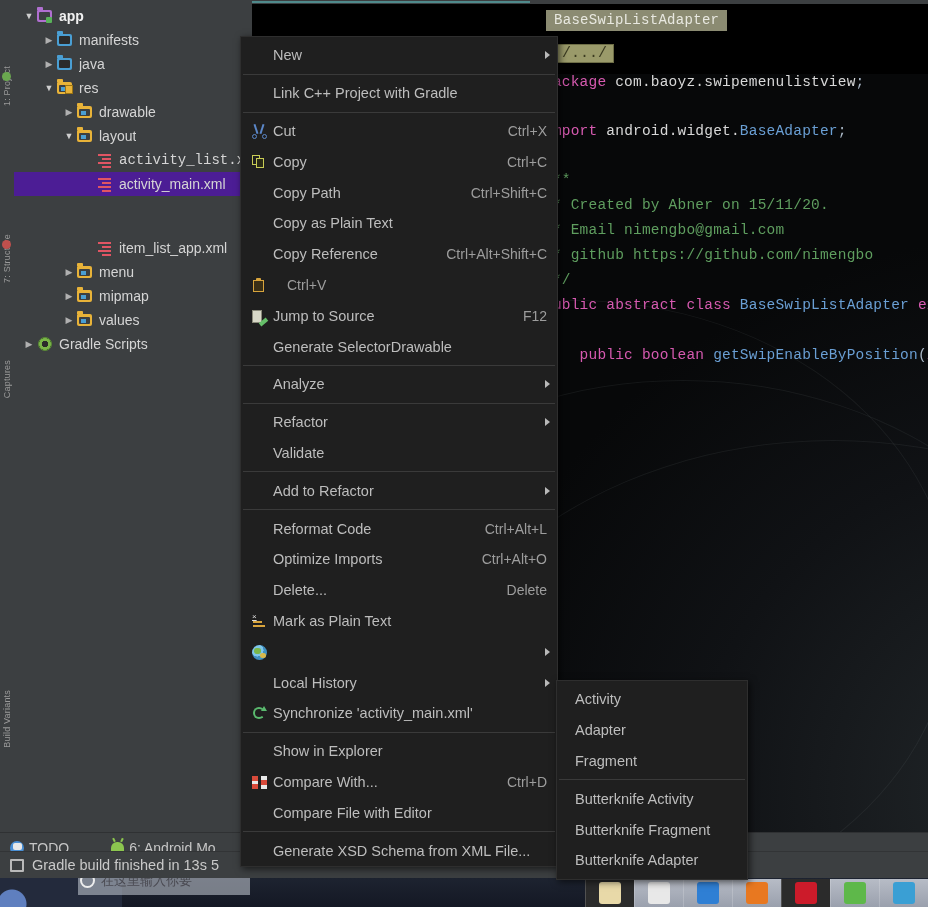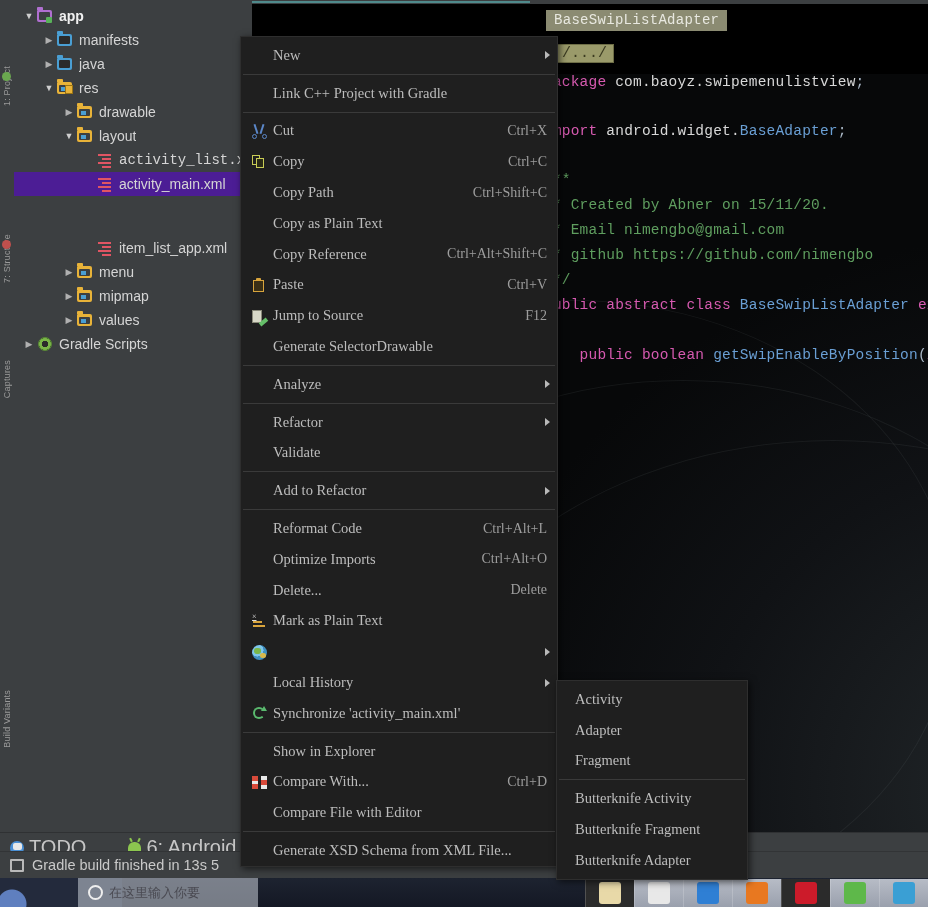--- a/index.html
+++ b/index.html
@@ -223,21 +223,21 @@
   
   #bottom-bar {
     position:absolute; left:0; bottom:45px; right:0; height:29px;
     background:#3c3f41;
     border-top:1px solid #2f3133;
     display:flex; align-items:center;
   }
   .bbtn {
     display:flex; align-items:center; gap:5px;
     padding:0 10px; height:100%;
-    color:#c6c6c6; font-size:20px;
+    color:#c6c6c6; font-size:14px;
     white-space:nowrap;
   }
   .todo-ico {
     width:14px; height:14px; border-radius:50%;
     background:#4a8fd4;
     position:relative;
   }
   .todo-ico::after {
     content:""; position:absolute; left:3px; top:2px;
     width:9px; height:7px; background:#e8e8e8; border-radius:2px;
@@ -273,24 +273,24 @@
     background: linear-gradient(#1d2330, #141824);
     display:flex; align-items:flex-end;
     overflow:hidden;
   }
   #taskbar .tb-left {
     width:122px; height:100%;
     background: radial-gradient(circle at 12px 26px, #5f7fbf 0 14px, transparent 15px), #232a3c;
     position:relative;
   }
   #taskbar .searchbox {
-    position:absolute; left:78px; bottom:0; width:170px; height:29px;
+    position:absolute; left:78px; bottom:12px; width:170px; height:29px;
     background: rgba(200,205,215,.55);
     display:flex; align-items:center; gap:6px;
-    padding-left:10px;
+    padding-left:2px;
     color:#4a4a52; font-size:13px;
   }
   #taskbar .searchbox .circ {
     width:15px; height:15px; border-radius:50%;
     border:2px solid #eee; box-sizing:border-box;
   }
   .tb-items { display:flex; align-items:flex-end; margin-left:auto; }
   .tb-item {
     width:48px; height:28px;
     background: linear-gradient(#b7bcc6, #9aa0ad);
@@ -312,21 +312,20 @@
     z-index:40;
   }
   .mi {
     position:relative;
     height:30.8px;
     display:flex; align-items:center;
     padding:0 10px 0 8px;
     color:#bdbdbd;
     font-size:14.5px;
     white-space:nowrap;
-    font-family:Liberation Serif, serif;
   }
   .mi .mi-ico {
     flex:0 0 22px; width:22px; height:16px;
     margin-right:2px; position:relative;
   }
   .mi .mi-label { flex:1 1 auto; }
   .mi .mi-key {
     color:#9d9d9d; font-size:14px; margin-left:14px;
   }
   .mi .mi-arrow {
@@ -697,21 +696,20 @@
         <span class="mi-label">Copy Reference</span>
         <span class="mi-key">Ctrl+Alt+Shift+C</span>
       </div>
       <div class="mi">
         <span class="mi-ico">
           <span class="g-paste">
             <i></i>
             <u></u>
           </span>
         </span>
-        <span class="mi-label">Paste</span>
         <span class="mi-key">Ctrl+V</span>
       </div>
       <div class="mi">
         <span class="mi-ico">
           <span class="g-jump">
             <i></i>
             <u></u>
           </span>
         </span>
         <span class="mi-label">Jump to Source</span>

